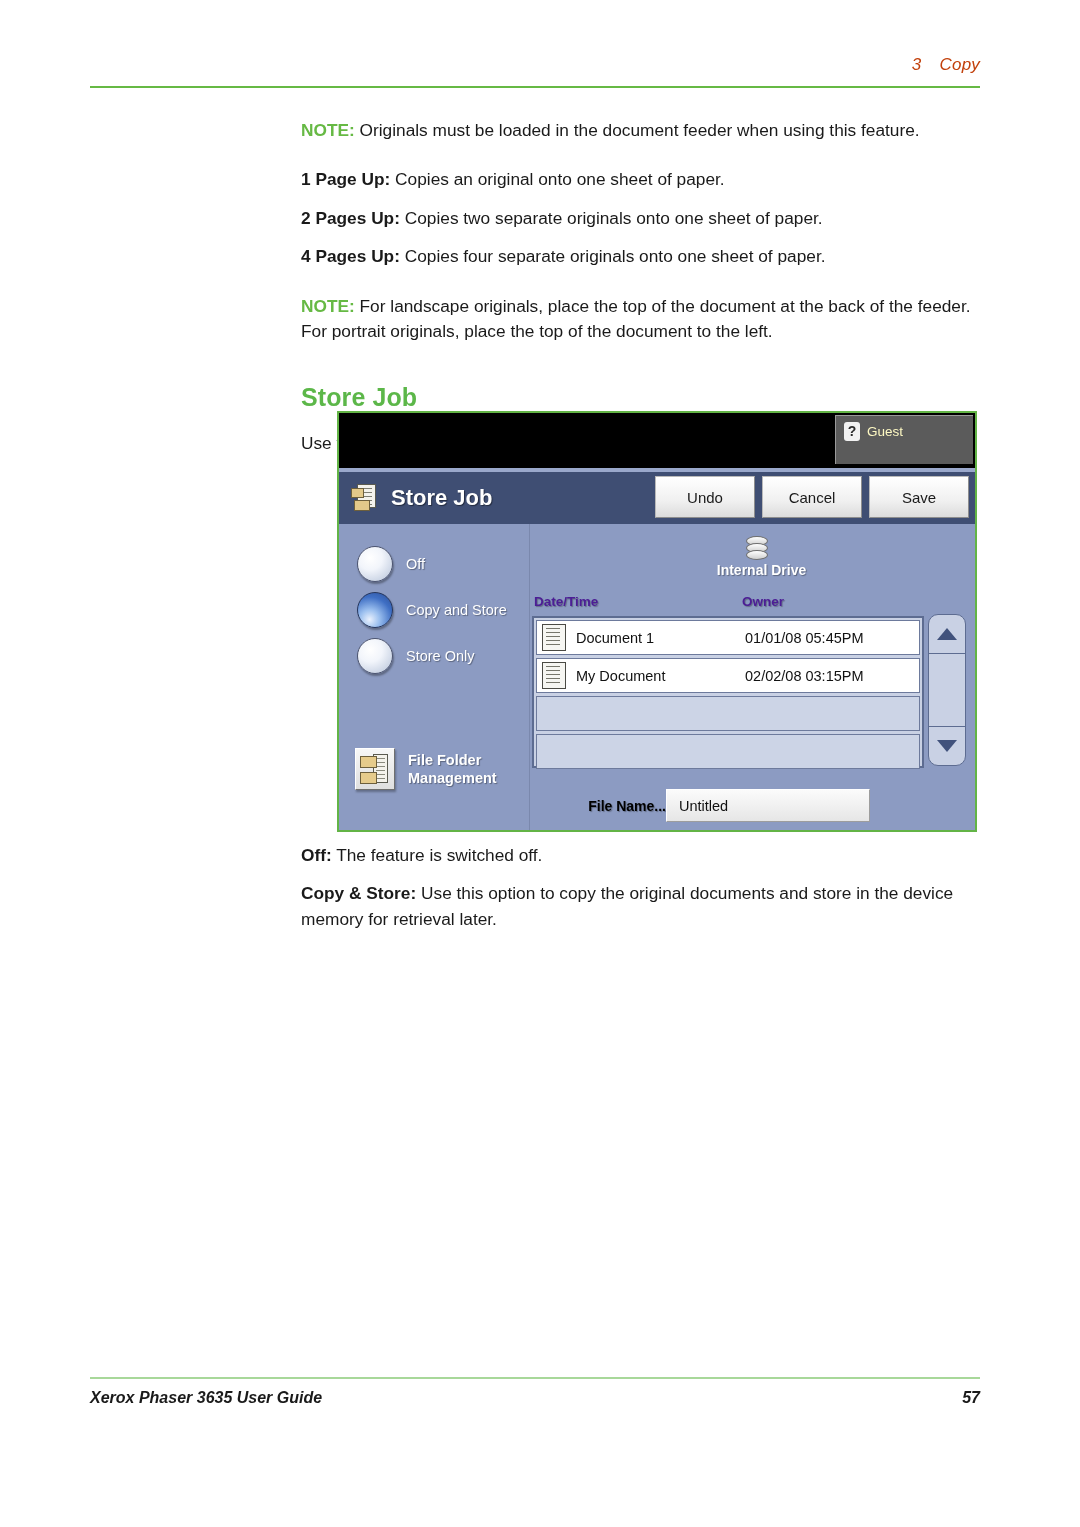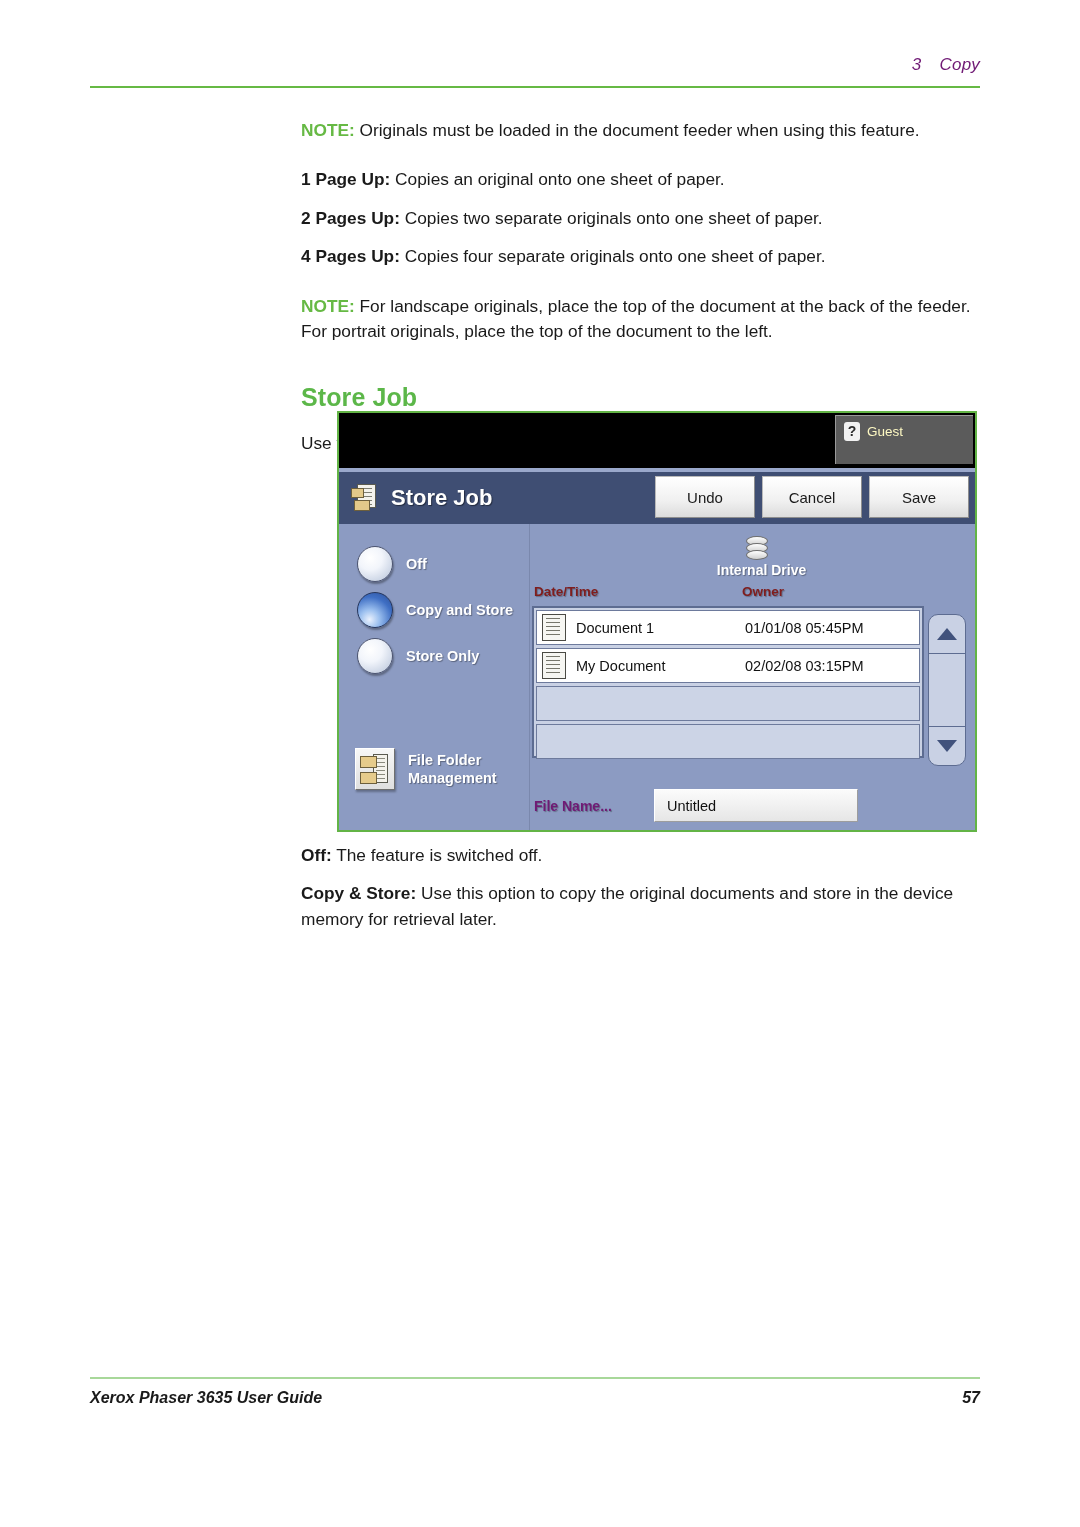--- a/index.html
+++ b/index.html
@@ -24,21 +24,21 @@
     width: 890px;
     height: 36px;
   }
   .page-header .hdr-text {
     position: absolute;
     right: 0;
     top: 0;
     font-style: italic;
     font-size: 17px;
     letter-spacing: 0.2px;
-    color: #701a75;
+    color: #c2410c;
     white-space: nowrap;
   }
   .page-header .hdr-num {
     margin-right: 18px;
   }
   .page-header .hdr-rule {
     position: absolute;
     left: 0;
     right: 0;
     top: 31px;
@@ -227,21 +227,21 @@
     flex: none;
   }
   .radio.on {
     background: radial-gradient(circle at 34% 78%, #eaf1fd 0%, #9cc0ef 28%, #3f6fc4 65%, #2b4d95 100%);
     border-color: #26365c;
   }
   .opt-label {
     margin-left: 13px;
     color: #ffffff;
     font-size: 14.5px;
-    font-weight: bold;
+    font-weight: normal;
     text-shadow: 1px 1px 1px rgba(0,0,0,.35);
     white-space: nowrap;
   }
   .ffm-row {
     position: absolute;
     left: 16px;
     top: 224px;
     display: flex;
     align-items: center;
   }
@@ -321,22 +321,22 @@
   .drive-label {
     color: #ffffff;
     font-size: 14px;
     font-weight: bold;
     margin-left: 10px;
     text-shadow: 1px 1px 1px rgba(0,0,0,.35);
   }
   .col-heads {
     position: relative;
     height: 22px;
-    margin: 6px 0 0 4px;
-    color: #7f1d1d;
+    margin: 16px 0 0 4px;
+    color: #4c1d95;
     font-size: 13.5px;
     font-weight: bold;
     text-shadow: 1px 1px 1px rgba(0,0,0,.3);
   }
   .col-heads .c1 { position: absolute; left: 0; }
   .col-heads .c2 { position: absolute; left: 208px; }
 
   .list-wrap {
     position: relative;
     margin: 0 0 0 2px;
@@ -425,27 +425,28 @@
 
   .filename-row {
     position: absolute;
     left: 0;
     bottom: 12px;
     width: 100%;
     display: flex;
     align-items: center;
   }
   .filename-label {
-    color: #701a75;
+    color: #000000;
     font-size: 14px;
     font-weight: bold;
-    margin-left: 4px;
+    margin-left: 16px;
     text-shadow: 1px 1px 1px rgba(0,0,0,.3);
     width: 120px;
     flex: none;
+    text-align: right;
   }
   .filename-box {
     width: 204px;
     height: 33px;
     background: linear-gradient(#fbfbfb, #e6e6e6);
     border: 1px solid #9d9d9d;
     border-top-color: #ffffff;
     border-left-color: #ffffff;
     display: flex;
     align-items: center;

